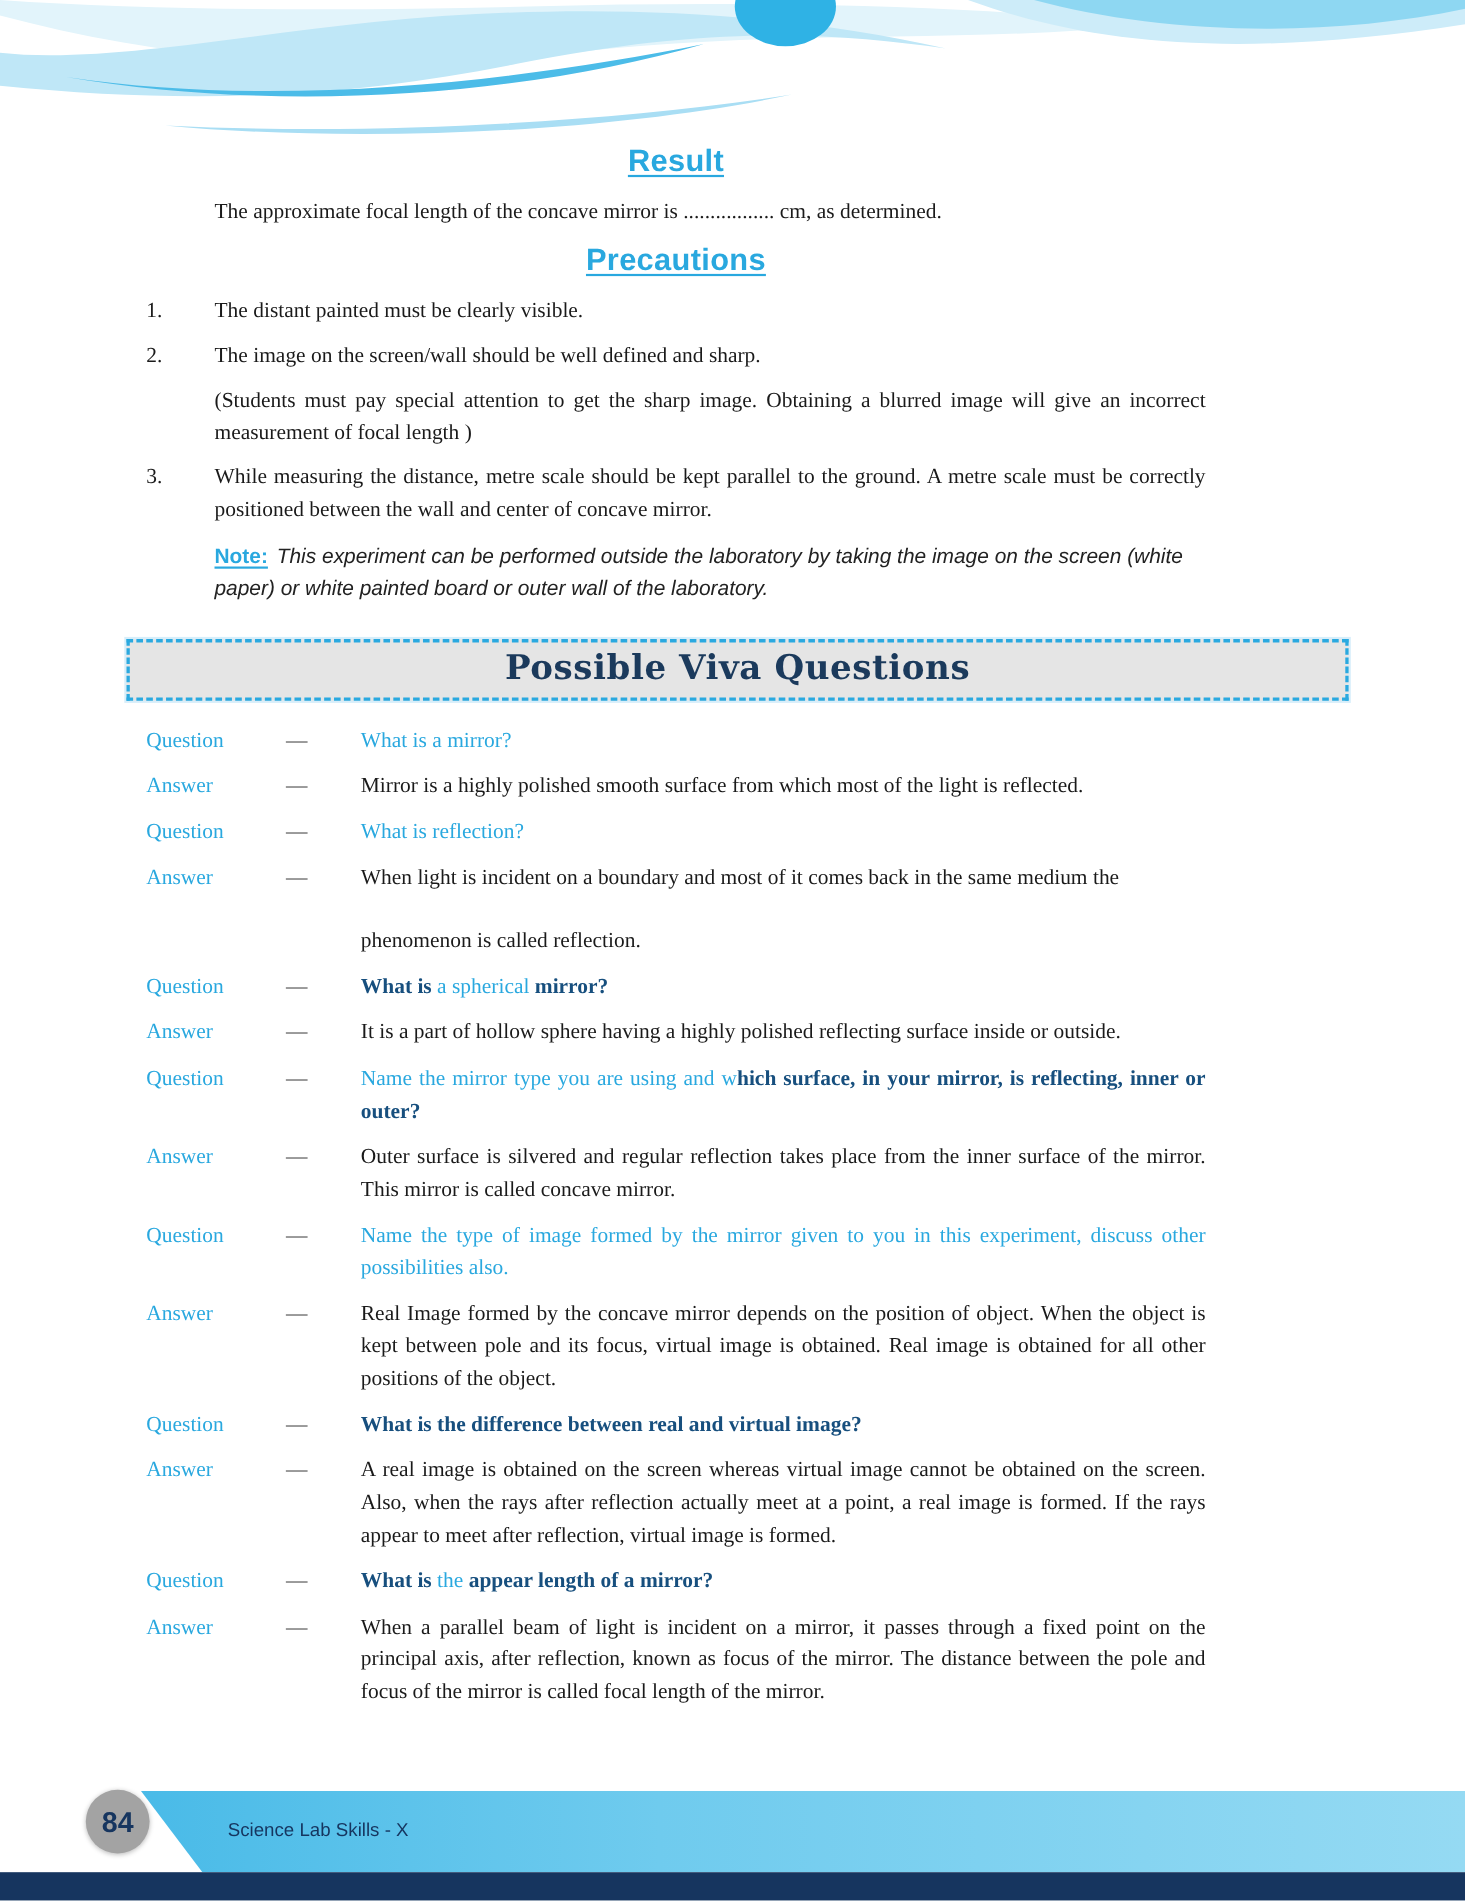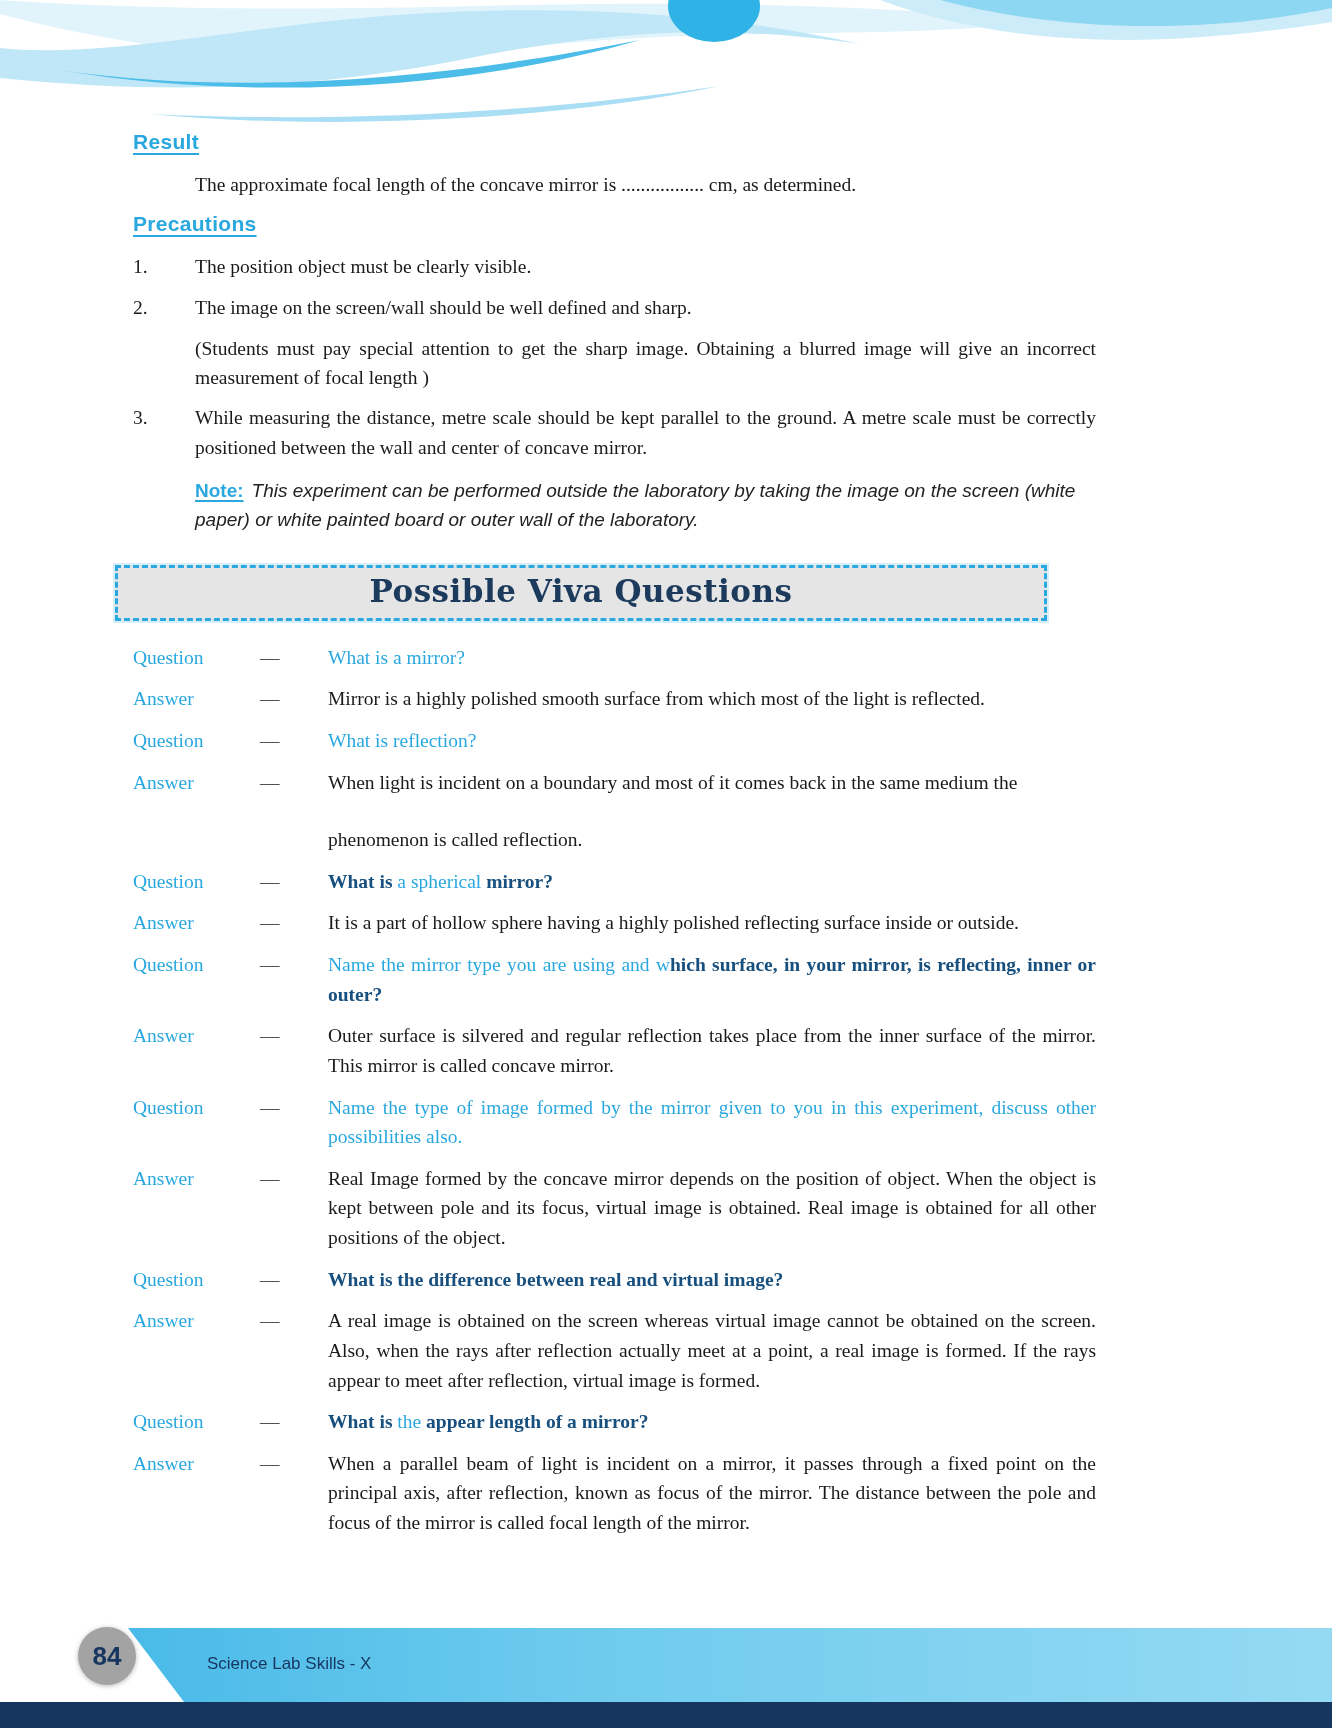--- a/index.html
+++ b/index.html
@@ -8,41 +8,41 @@
     position:relative; width:1332px; height:1728px;
     background:#ffffff; overflow:hidden;
     font-family:"Liberation Serif", serif; color:#1a1a1a;
   }
   
   .header-deco { position:absolute; top:0; left:0; width:1332px; height:132px; }
   
   .content { position:absolute; top:126px; left:133px; width:963px; }
   .sec-heading {
     font-family:"Liberation Sans", sans-serif; font-weight:bold;
-    font-size:21px; color:#29a8df;
+    font-size:28px; color:#29a8df;
     text-decoration:underline; text-decoration-thickness:2px; text-underline-offset:4px;
-    margin:4px 0 16px 0; letter-spacing:0.3px;
+    margin:4px 0 16px 0; letter-spacing:0.3px;text-align:center;
   }
   .result-line { margin-left:62px; font-size:19.5px; line-height:1.5; margin-bottom:13px; }
   .prec-list { margin-top:2px; }
   .prec-item { display:flex; font-size:19.5px; line-height:1.5; margin-bottom:11px; }
   .prec-num { width:62px; flex:0 0 62px; }
   .prec-body { flex:1; }
   .prec-body p { margin-bottom:12px; text-align:justify; }
   .prec-body p:last-child { margin-bottom:0; }
   .note { margin:14px 0 0 62px; font-family:"Liberation Sans", sans-serif; font-size:19px; line-height:1.55; }
   .note-label {
     color:#29a8df; font-weight:bold;
     text-decoration:underline; text-decoration-thickness:2px; text-underline-offset:3px;
     margin-right:8px; font-style:normal;
   }
   .note-text { font-style:italic; color:#222; }
   
   .banner {
-    margin:30px 0 22px -18px; width:932px;
+    margin:30px 0 22px -18px; width:1111px;
     background:#e5e5e5;
     border:3px dashed #2aa9e0;
     box-shadow:0 0 0 2px #d7eefa;
     padding:5px 0 9px 0; text-align:center;
   }
   .banner-text {
     font-family:"DejaVu Serif", serif; font-weight:bold;
     font-size:31px; color:#1b3a5c; letter-spacing:0.5px;
   }
   
@@ -95,21 +95,21 @@
     <div class="sec-heading">Result</div>
     <div>
         <div class="result-line">The approximate focal length of the concave mirror is ................. cm, as determined.</div>
       </div>
 
     <div class="sec-heading">Precautions</div>
     <div class="prec-list">
         <div class="prec-item">
           <div class="prec-num">1.</div>
           <div class="prec-body">
-            <p>The position object must be clearly visible.</p>
+            <p>The distant painted must be clearly visible.</p>
           </div>
         </div>
         <div class="prec-item">
           <div class="prec-num">2.</div>
           <div class="prec-body">
             <p>The image on the screen/wall should be well defined and sharp.</p>
             <p>(Students must pay special attention to get the sharp image. Obtaining a blurred image will give an incorrect measurement of focal length )</p>
           </div>
         </div>
         <div class="prec-item">

